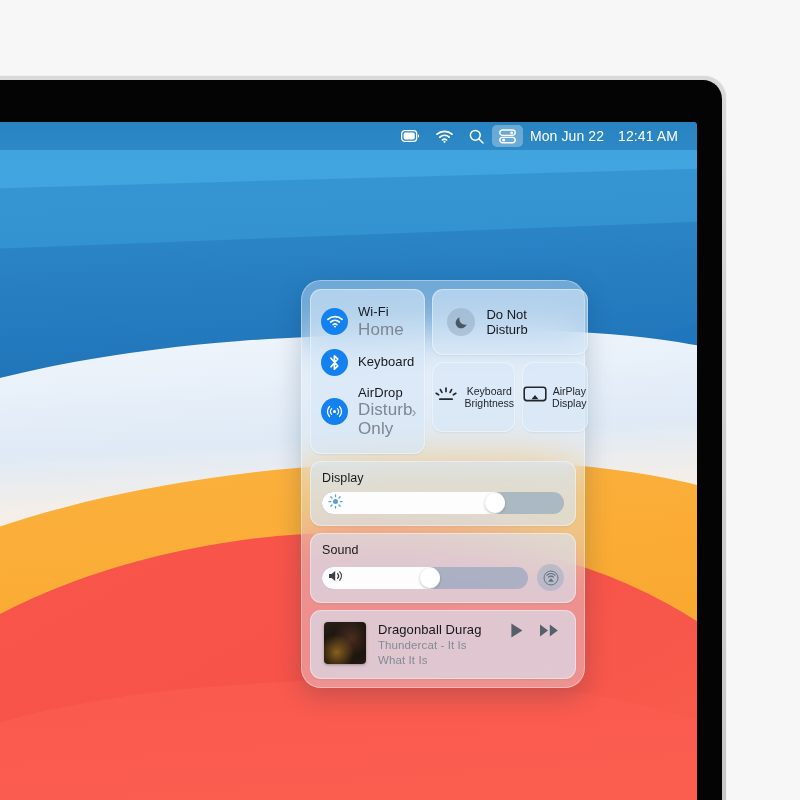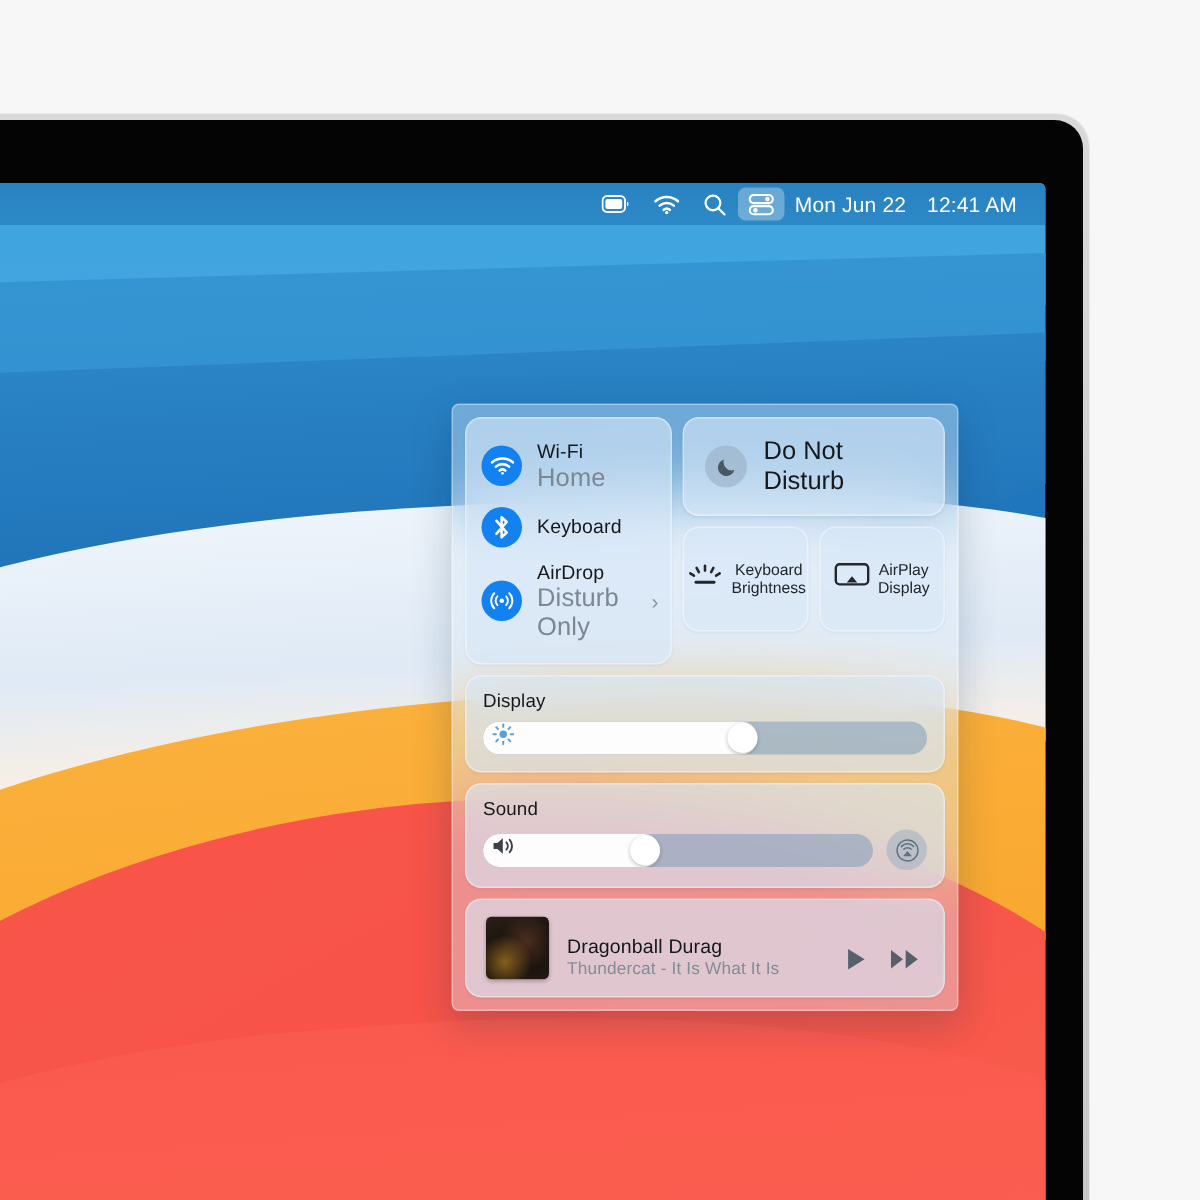--- a/index.html
+++ b/index.html
@@ -51,27 +51,27 @@
     background:linear-gradient(180deg, rgba(26,110,175,.62), rgba(26,110,175,.50));
     display:flex; align-items:center; justify-content:flex-end;
     padding-right:12px; gap:0px;
   }
   .mb-item { display:flex; align-items:center; justify-content:center; height:22px; padding:0 8px; color:#fff; }
   .mb-item.active { background:rgba(255,255,255,.30); border-radius:5px; padding:0 7px; }
   .mb-text { color:#fff; font-size:14px; letter-spacing:.1px; padding:0 7px; }
 
   
   #cc {
-    position:absolute; left:381px; top:147px;
-    width:338px;
+    position:absolute; left:381px; top:158px;
+    width:284px;
     display:flex; flex-direction:column; gap:7px;
     padding:8px;
     background:rgba(222,235,248,.40);
     border:.5px solid rgba(255,255,255,.35);
-    border-radius:5px;
+    border-radius:20px;
     backdrop-filter:blur(22px);
     box-shadow:0 8px 26px rgba(10,40,70,.22);
   }
   .card {
     background:rgba(214,232,248,.62);
     border:.5px solid rgba(255,255,255,.40);
     border-radius:11px;
     box-shadow:0 1px 2px rgba(20,60,100,.07);
   }
 
@@ -91,21 +91,21 @@
   .tg-sub   { font-size:17px; color:#7d8792; letter-spacing:.1px; }
   .chev { position:absolute; right:8px; top:50%; transform:translateY(-50%); color:#8a949f; font-size:14px; }
 
   
   .dnd { height:66px; display:flex; align-items:center; gap:11px; padding:0 14px; }
   .dnd-icon {
     width:28px; height:28px; border-radius:50%;
     background:rgba(150,172,195,.55);
     display:flex; align-items:center; justify-content:center; flex:0 0 28px;
   }
-  .dnd-label { font-size:17px; color:#16181c; line-height:1.18; }
+  .dnd-label { font-size:13px; color:#16181c; line-height:1.18; }
 
   .tile-row { display:flex; gap:7px; }
   .tile {
     flex:1; height:70px;
     display:flex; flex-direction:row; align-items:center; justify-content:center; gap:5px;
   }
   .tile-label { font-size:10.5px; color:#22262b; text-align:center; line-height:1.18; }
 
   
   .slider-card { padding:9px 11px 11px 11px; }
@@ -124,21 +124,21 @@
     position:absolute; top:1px; width:20px; height:20px; border-radius:50%;
     background:#fff; box-shadow:0 1px 3px rgba(0,0,0,.25);
   }
   .sl-aux {
     width:27px; height:27px; border-radius:50%;
     background:rgba(150,172,195,.50);
     display:flex; align-items:center; justify-content:center; flex:0 0 27px;
   }
 
   
-  .np { display:flex; align-items:flex-end; gap:12px; padding:11px 13px; }
+  .np { display:flex; align-items:flex-start; gap:12px; padding:11px 13px; }
   .np-art {
     width:42px; height:42px; border-radius:4px; flex:0 0 42px;
     background:
       radial-gradient(circle at 30% 72%, rgba(200,140,40,.65) 0%, rgba(0,0,0,0) 42%),
       radial-gradient(circle at 66% 40%, rgba(120,70,45,.55) 0%, rgba(0,0,0,0) 50%),
       linear-gradient(160deg,#2b2018 0%,#120d0a 55%,#241a12 100%);
     box-shadow:0 1px 3px rgba(0,0,0,.3);
   }
   .np-meta { flex:1; display:flex; flex-direction:column; line-height:1.25; }
   .np-title { font-size:13px; color:#14171b; letter-spacing:.1px; }

